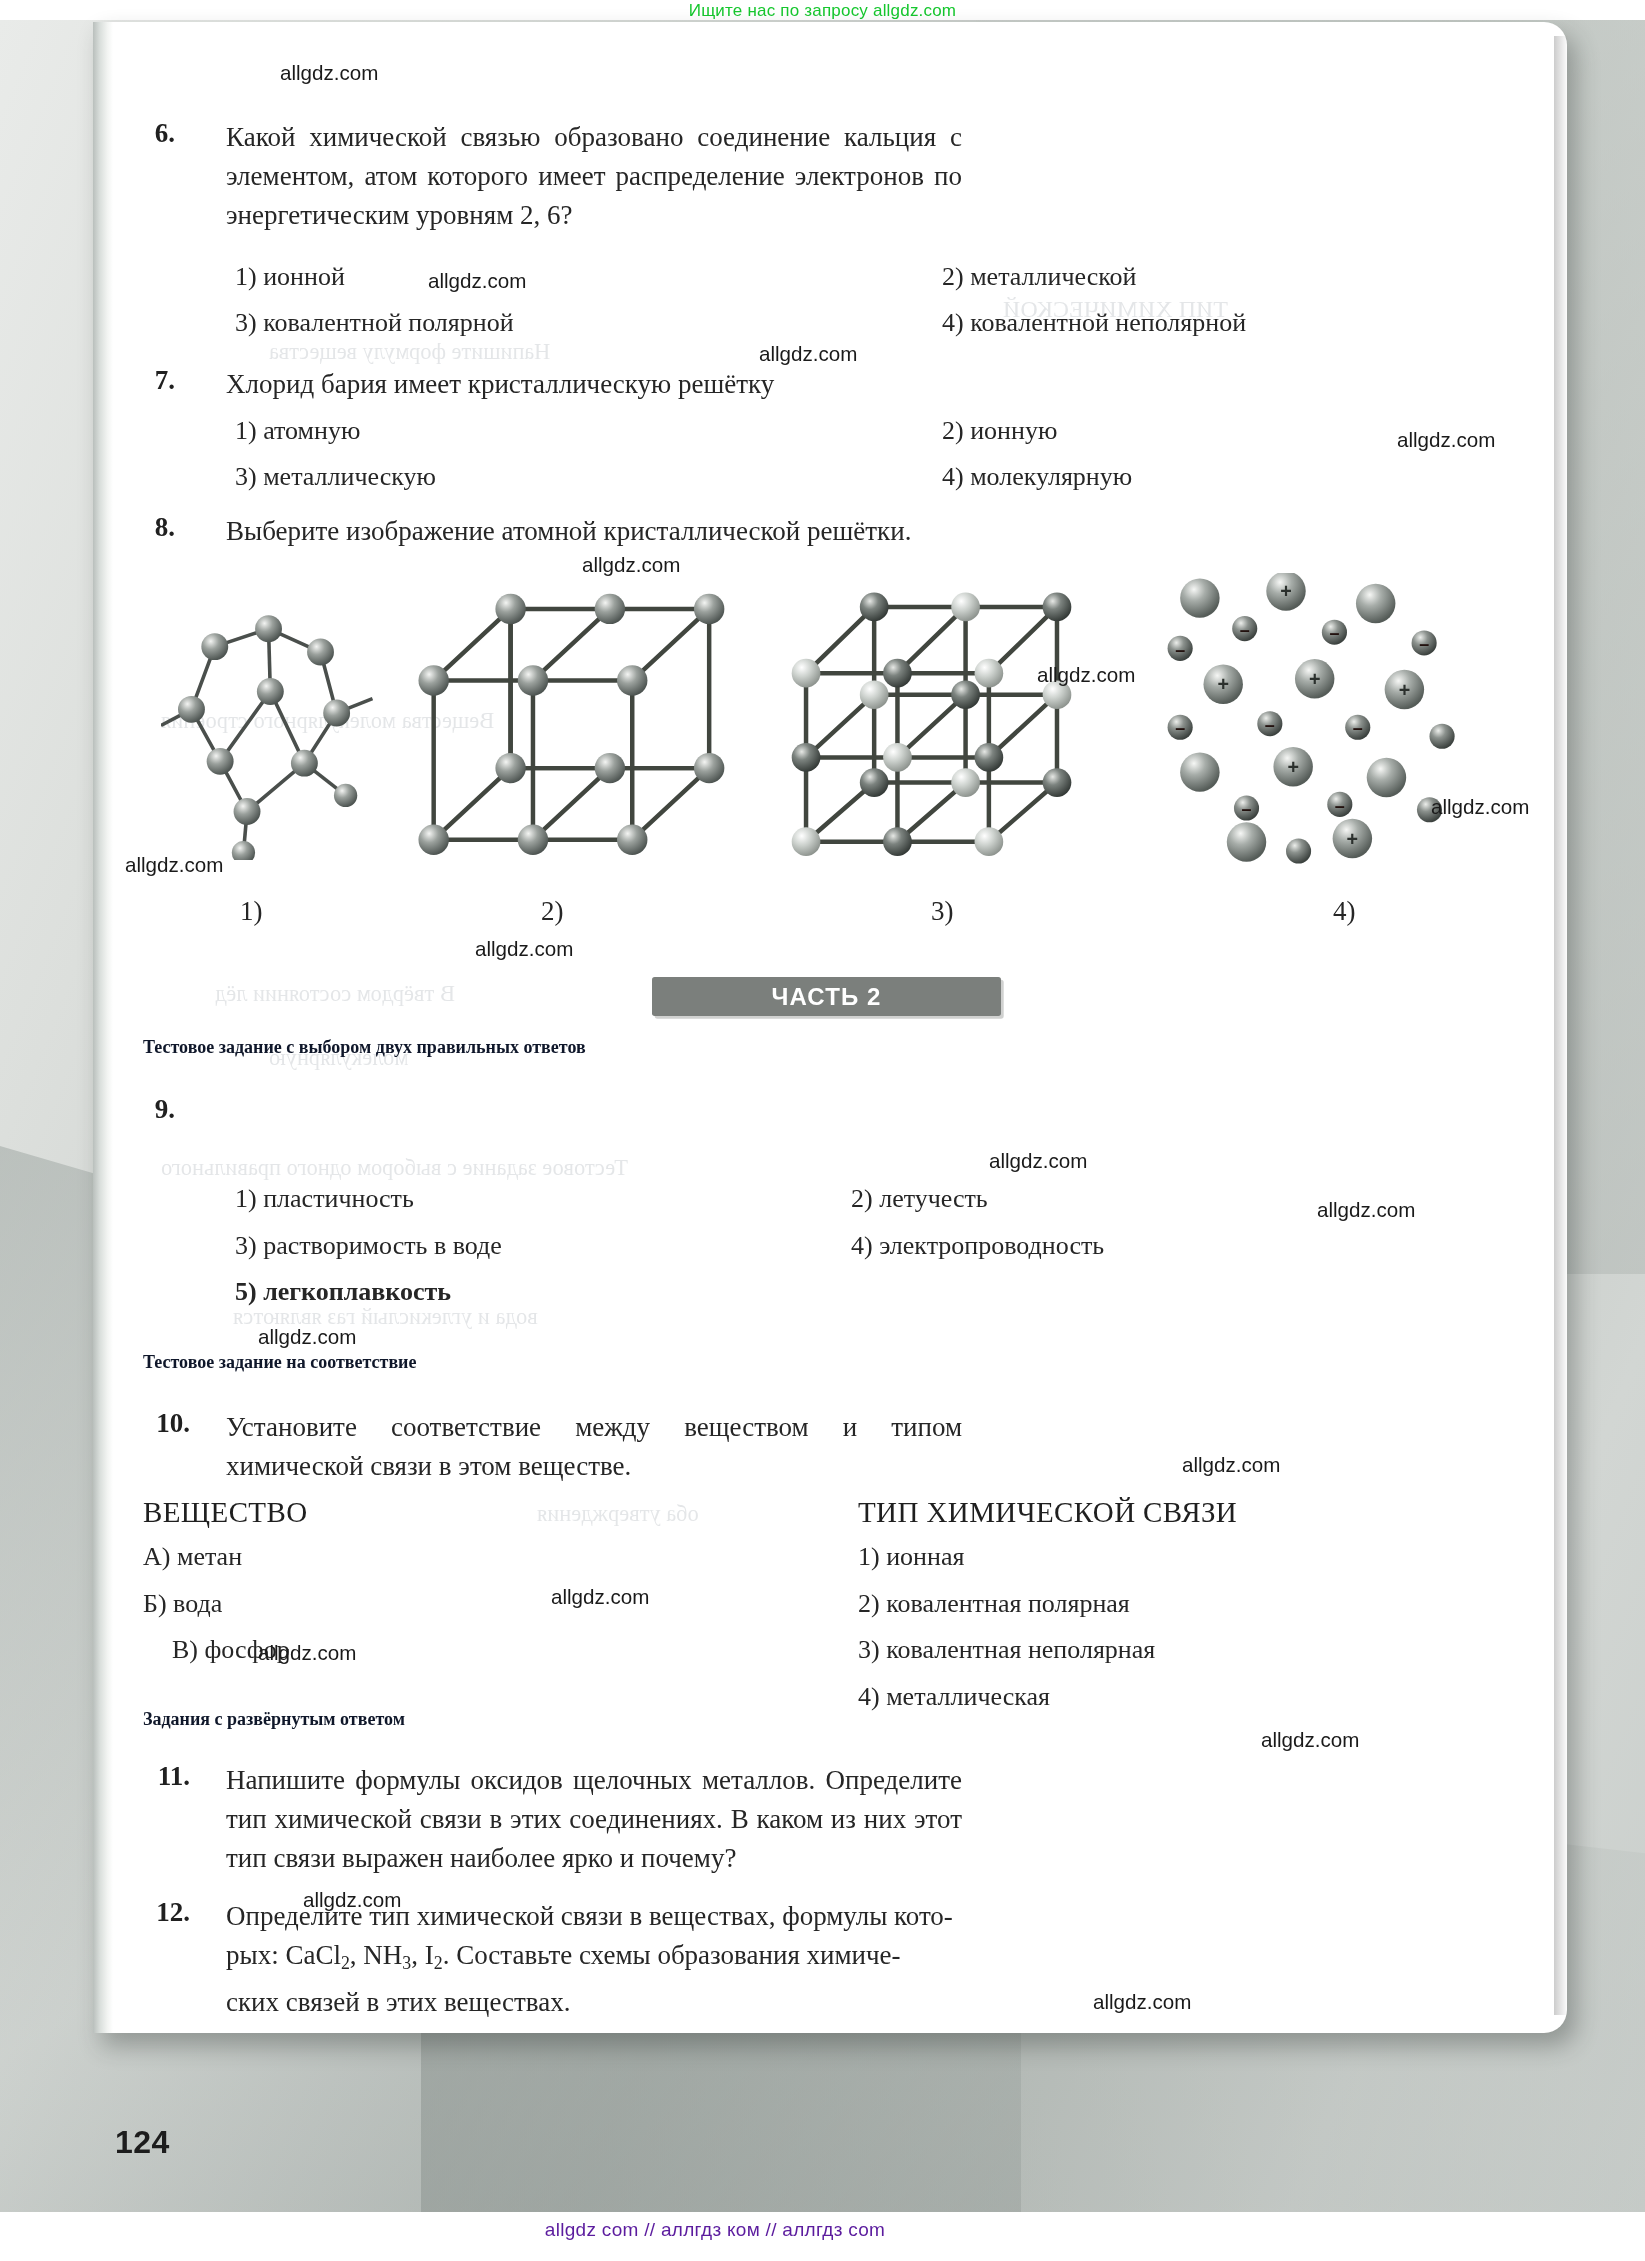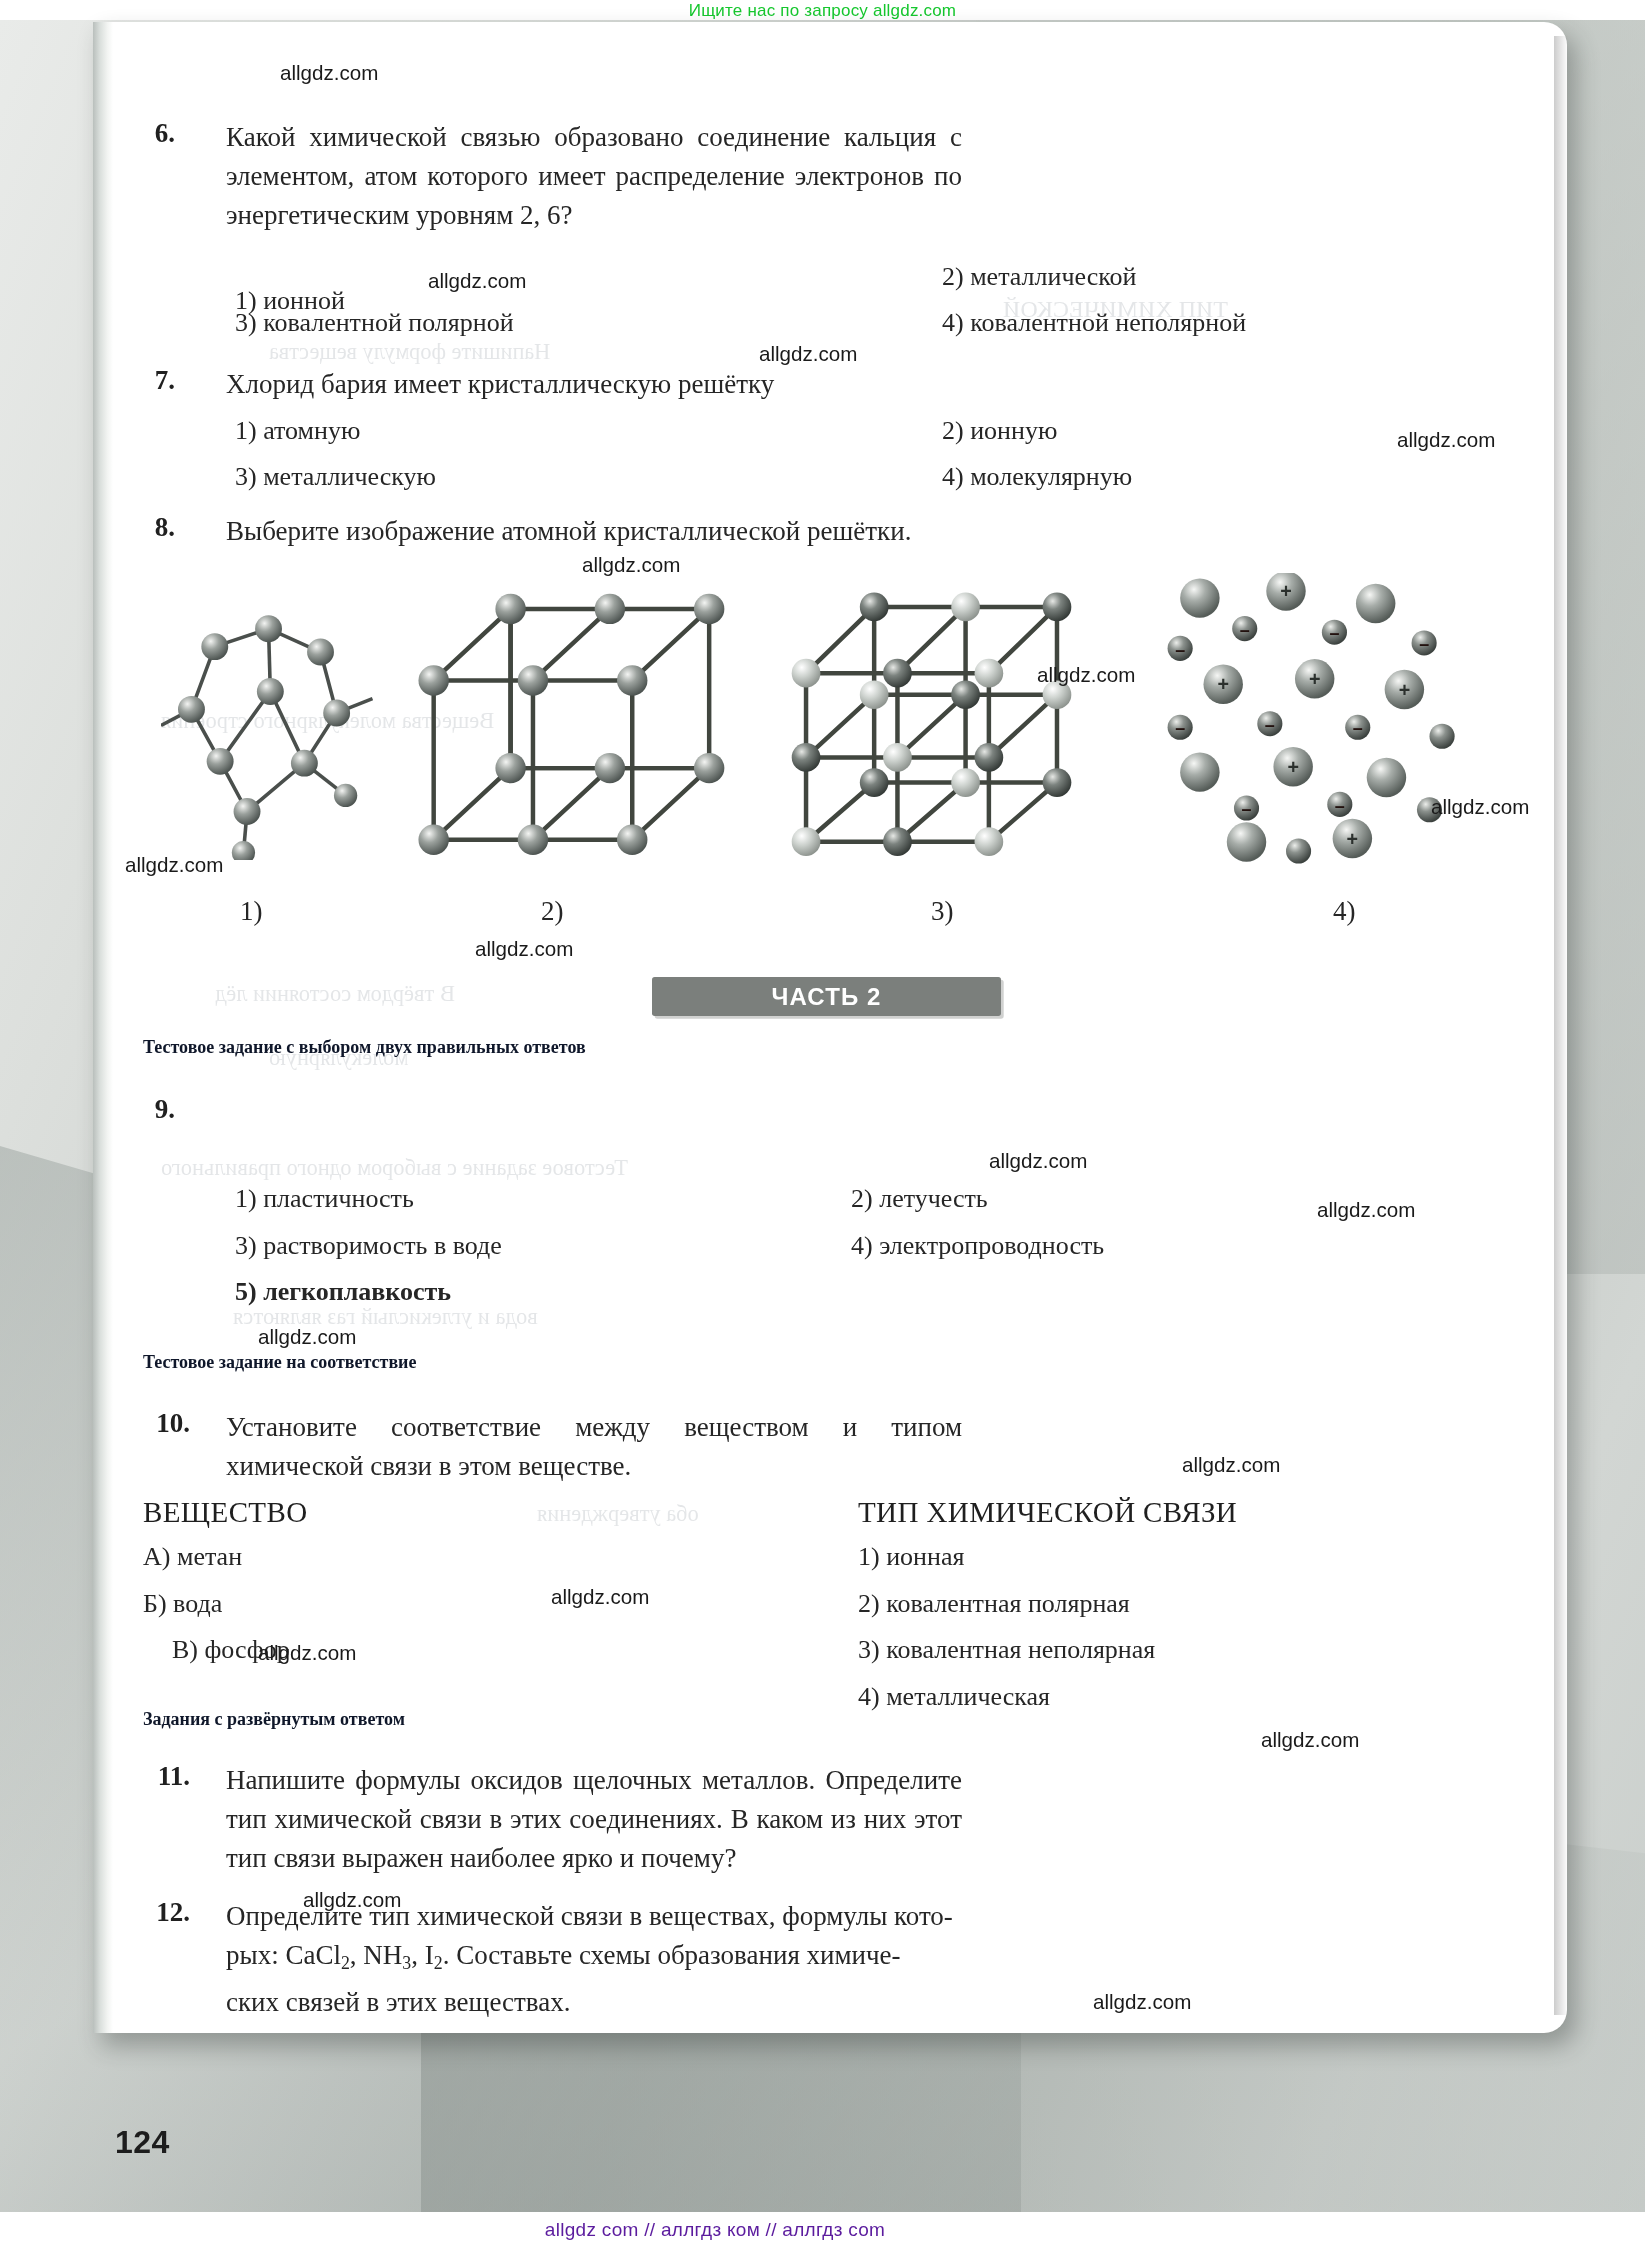--- a/index.html
+++ b/index.html
@@ -213,21 +213,21 @@
   <div class="ghost" style="left:269px; top:1045px; font-size:22.4px;">молекулярную</div>
   <div class="ghost" style="left:537px; top:1501px; font-size:22.4px;">оба утверждения</div>
   <div class="ghost" style="left:161px; top:1155px; font-size:22.4px;">Тестовое задание с выбором одного правильного</div>
   <div class="ghost" style="left:233px; top:1304px; font-size:22.4px;">вода и углекислый газ являются</div>
   <div class="ghost" style="left:161px; top:708px; font-size:22.4px;">Вещества молекулярного строения</div>
 
   <div class="wm" style="left:280px; top:61px;">allgdz.com</div>
 
   <div class="qnum" style="left:134px; top:118px; width:41px;">6.</div>
   <div class="qtext" style="left:226px; top:118px; width:736px;">Какой химической связью образовано соединение кальция с элементом, атом которого имеет распределение электронов по энергетическим уровням 2, 6?</div>
-  <div class="opt" style="left:235px; top:262px;margin-top:24px;">1) ионной</div>
+  <div class="opt" style="left:235px; top:262px;">1) ионной</div>
   <div class="opt" style="left:942px; top:262px;">2) металлической</div>
   <div class="opt" style="left:235px; top:308px;">3) ковалентной полярной</div>
   <div class="opt" style="left:942px; top:308px;">4) ковалентной неполярной</div>
   <div class="wm" style="left:428px; top:269px;">allgdz.com</div>
   <div class="wm" style="left:759px; top:342px;">allgdz.com</div>
 
   <div class="qnum" style="left:134px; top:365px; width:41px;">7.</div>
   <div class="qtext nojust" style="left:226px; top:365px; width:806px;">Хлорид бария имеет кристаллическую решётку</div>
   <div class="opt" style="left:235px; top:416px;">1) атомную</div>
   <div class="opt" style="left:942px; top:416px;">2) ионную</div>

